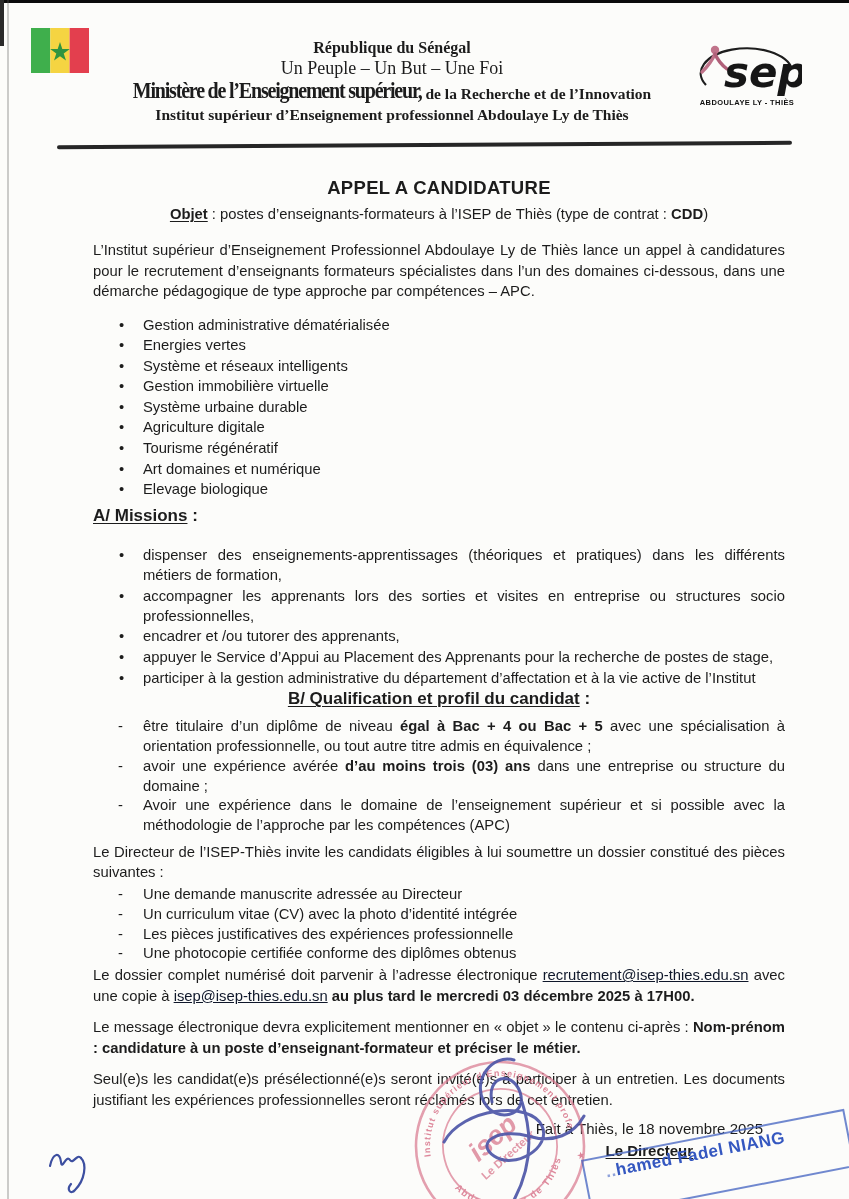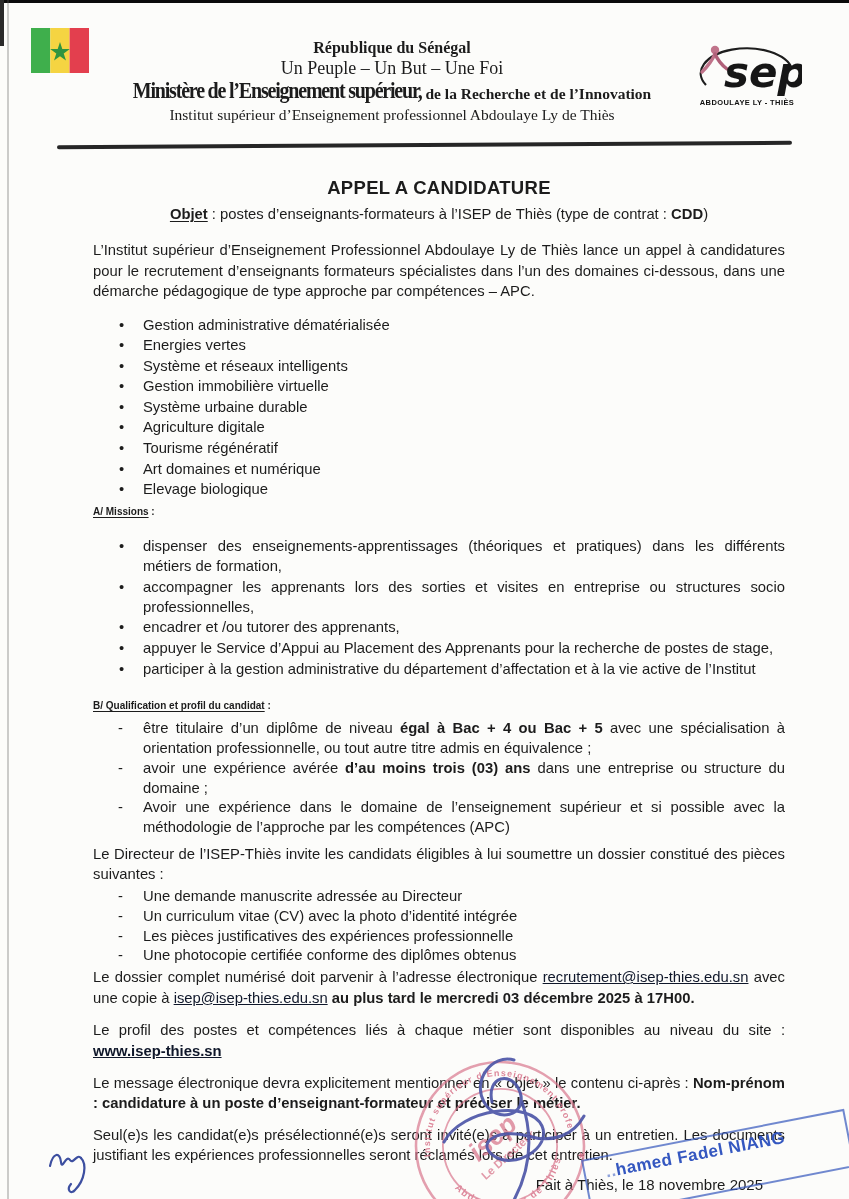--- a/index.html
+++ b/index.html
@@ -14,21 +14,21 @@
   .scan-corner { position:absolute; top:0; left:0; width:4px; height:46px; background:#2a2a2a; }
 
   
   .hdr { display:flex; padding:27px 44px 0 31px; height:110px; box-sizing:content-box;justify-content:space-between; }
   .flag-wrap { width:58px; flex:0 0 auto; margin-top:1px; }
   .hdr-center { flex:1; text-align:center; font-family:"Liberation Serif", serif; margin-top:12px; padding-left:6px; }
   .republic { font-weight:bold; font-size:16px; }
   .motto { font-size:18px; margin-top:1px; }
   .ministry { margin-top:2px; font-weight:bold; font-size:15.5px; white-space:nowrap; }
   .ministry .condensed { display:inline-block; font-size:20px; font-weight:900; letter-spacing:-1.2px; transform:scaleY(1.12); transform-origin:bottom; }
-  .institute { font-weight:normal; font-size:15.5px; margin-top:2px; }
+  .institute { font-weight:bold; font-size:15.5px; margin-top:2px; }
   .logo-wrap { width:116px; flex:0 0 auto; text-align:center; margin-top:10px; }
   .logo-caption { font-size:7.5px; font-weight:bold; letter-spacing:.4px; margin-top:-4px; color:#111; }
 
   .rule { height:4px; background:#262626; margin:6px 57px 0 57px; transform:rotate(-0.35deg); border-radius:2px; }
 
   main { padding:0 64px 0 93px; }
   .title { text-align:center; font-size:18.5px; font-weight:bold; margin:30px 0 0 0; letter-spacing:.3px; }
   .objet { text-align:center; margin:7px 0 0 0; }
   .b { font-weight:bold; }
   .u { text-decoration:underline; text-decoration-thickness:1.3px; text-underline-offset:2px; }
@@ -38,23 +38,23 @@
   ul.blist, ul.dash { list-style:none; margin:0; padding:0; }
   ul.blist { margin-top:13px; }
   ul.blist li { position:relative; padding-left:50px; line-height:20.6px; }
   ul.blist li::before { content:"\2022"; position:absolute; left:26px; }
   ul.missions { margin-top:20px; }
   ul.missions li { line-height:19.9px; text-align:justify; margin-top:1px; }
   ul.dash { margin-top:8px; }
   ul.dash li { position:relative; padding-left:50px; line-height:19.8px; text-align:justify; }
   ul.dash li::before { content:"-"; position:absolute; left:25px; }
 
-  .sec { font-size:10px; font-weight:bold; margin:8px 0 0 0; }
+  .sec { font-size:17px; font-weight:bold; margin:8px 0 0 0; }
   .sec-a { margin-top:6px; }
-  .sec-b { margin-top:20px; }
+  .sec-b { margin-top:0;text-align:center; }
 
   a.link { color:#0f172a; text-decoration:underline; cursor:pointer; }
   .justify-full { text-align:justify; text-align-last:justify; line-height:20.5px; }
   .site-par { margin-top:12px; }
   .site-par .link-line { line-height:21px; font-weight:bold; }
 
   .closing { width:max-content; margin:9px 22px 0 auto; text-align:center; font-size:15px; line-height:20px; }
   .closing .signer { font-weight:bold; text-decoration:underline; text-underline-offset:2px; margin-top:2px; }
 
   
@@ -146,24 +146,20 @@
 
     <ul class="dash" style="margin-top:2px">
       <li>Une demande manuscrite adressée au Directeur</li>
       <li>Un curriculum vitae (CV) avec la photo d’identité intégrée</li>
       <li>Les pièces justificatives des expériences professionnelle</li>
       <li>Une photocopie certifiée conforme des diplômes obtenus</li>
     </ul>
 
     <p class="par" style="margin-top:1px"><span>Le dossier complet numérisé doit parvenir à l’adresse électronique </span><a class="link">recrutement@isep-thies.edu.sn</a><span> avec une copie à </span><a class="link">isep@isep-thies.edu.sn</a><span class="b"> au plus tard le mercredi 03 décembre 2025 à 17H00.</span></p>
 
-    <p class="par site-par">
-      <span style="display:block" class="justify-full">Le profil des postes et compétences liés à chaque métier sont disponibles au niveau du site :</span>
-      <span style="display:block" class="link-line"><a class="link b">www.isep-thies.sn</a></span>
-    </p>
 
     <p class="par"><span>Le message électronique devra explicitement mentionner en « objet » le contenu ci-après : </span><span class="b">Nom-prénom : candidature à un poste d’enseignant-formateur et préciser le métier.</span></p>
 
     <p class="par">Seul(e)s les candidat(e)s présélectionné(e)s seront invité(e)s à participer à un entretien. Les documents justifiant les expériences professionnelles seront réclamés lors de cet entretien.</p>
 
     <div class="closing">
       <div>Fait à Thiès, le 18 novembre 2025</div>
       <div class="signer">Le Directeur</div>
     </div>
   </main>

